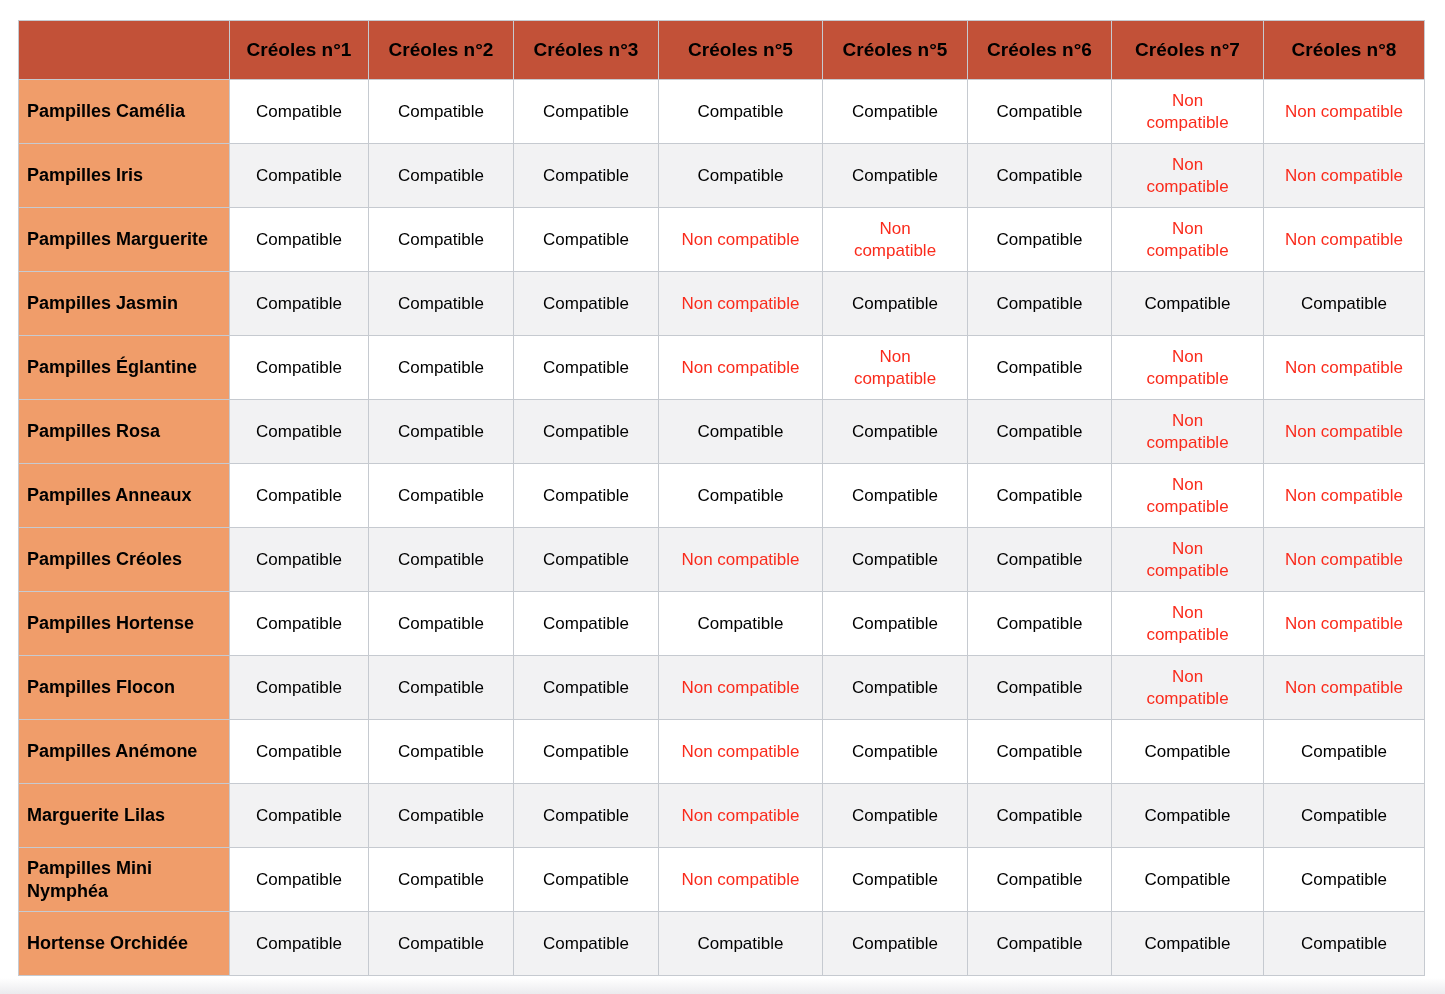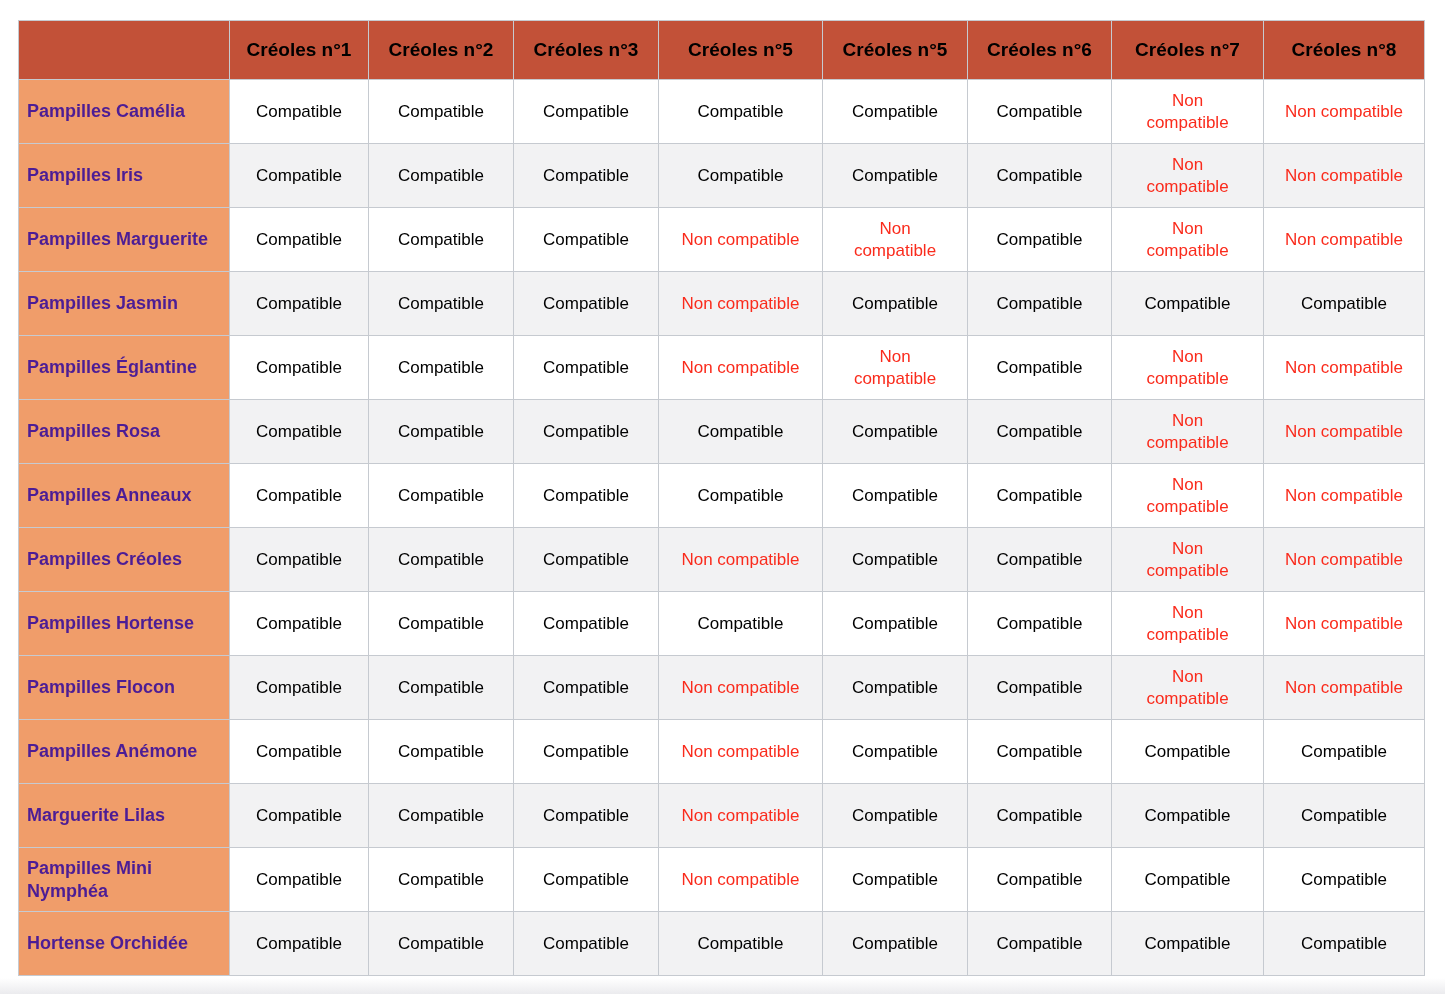--- a/index.html
+++ b/index.html
@@ -42,21 +42,21 @@
     background: var(--header-bg);
     color: #000000;
     font-size: 19px;
     font-weight: bold;
     text-align: center;
     padding: 0 6px;
   }
   thead th.corner { background: var(--header-bg); }
   tbody th.rowhead {
     background: var(--rowhead-bg);
-    color: #4c1d95;
+    color: #000000;
     font-size: 18px;
     font-weight: bold;
     text-align: left;
     padding: 4px 10px 4px 8px;
     line-height: 1.25;
   }
   tbody td {
     background: var(--white-bg);
     color: var(--ok-color);
     font-size: 17px;

